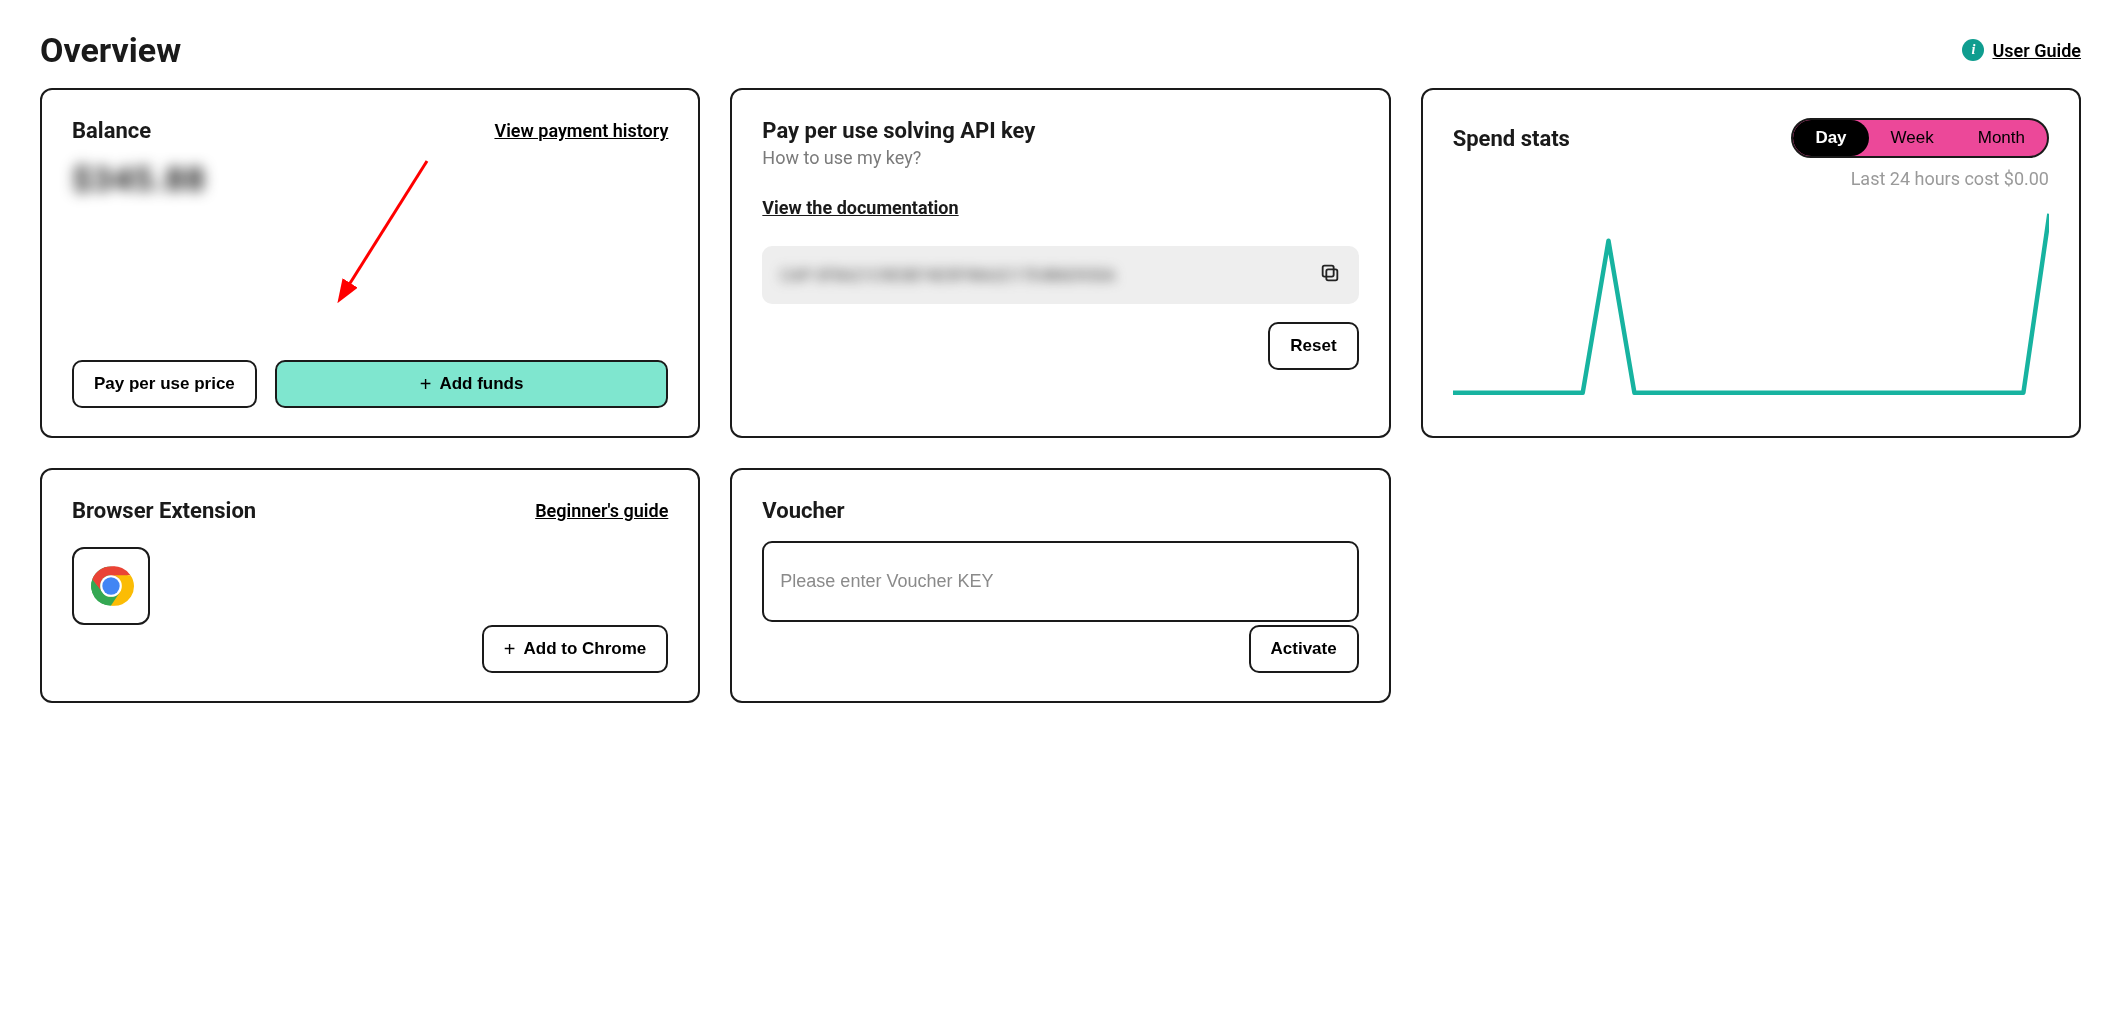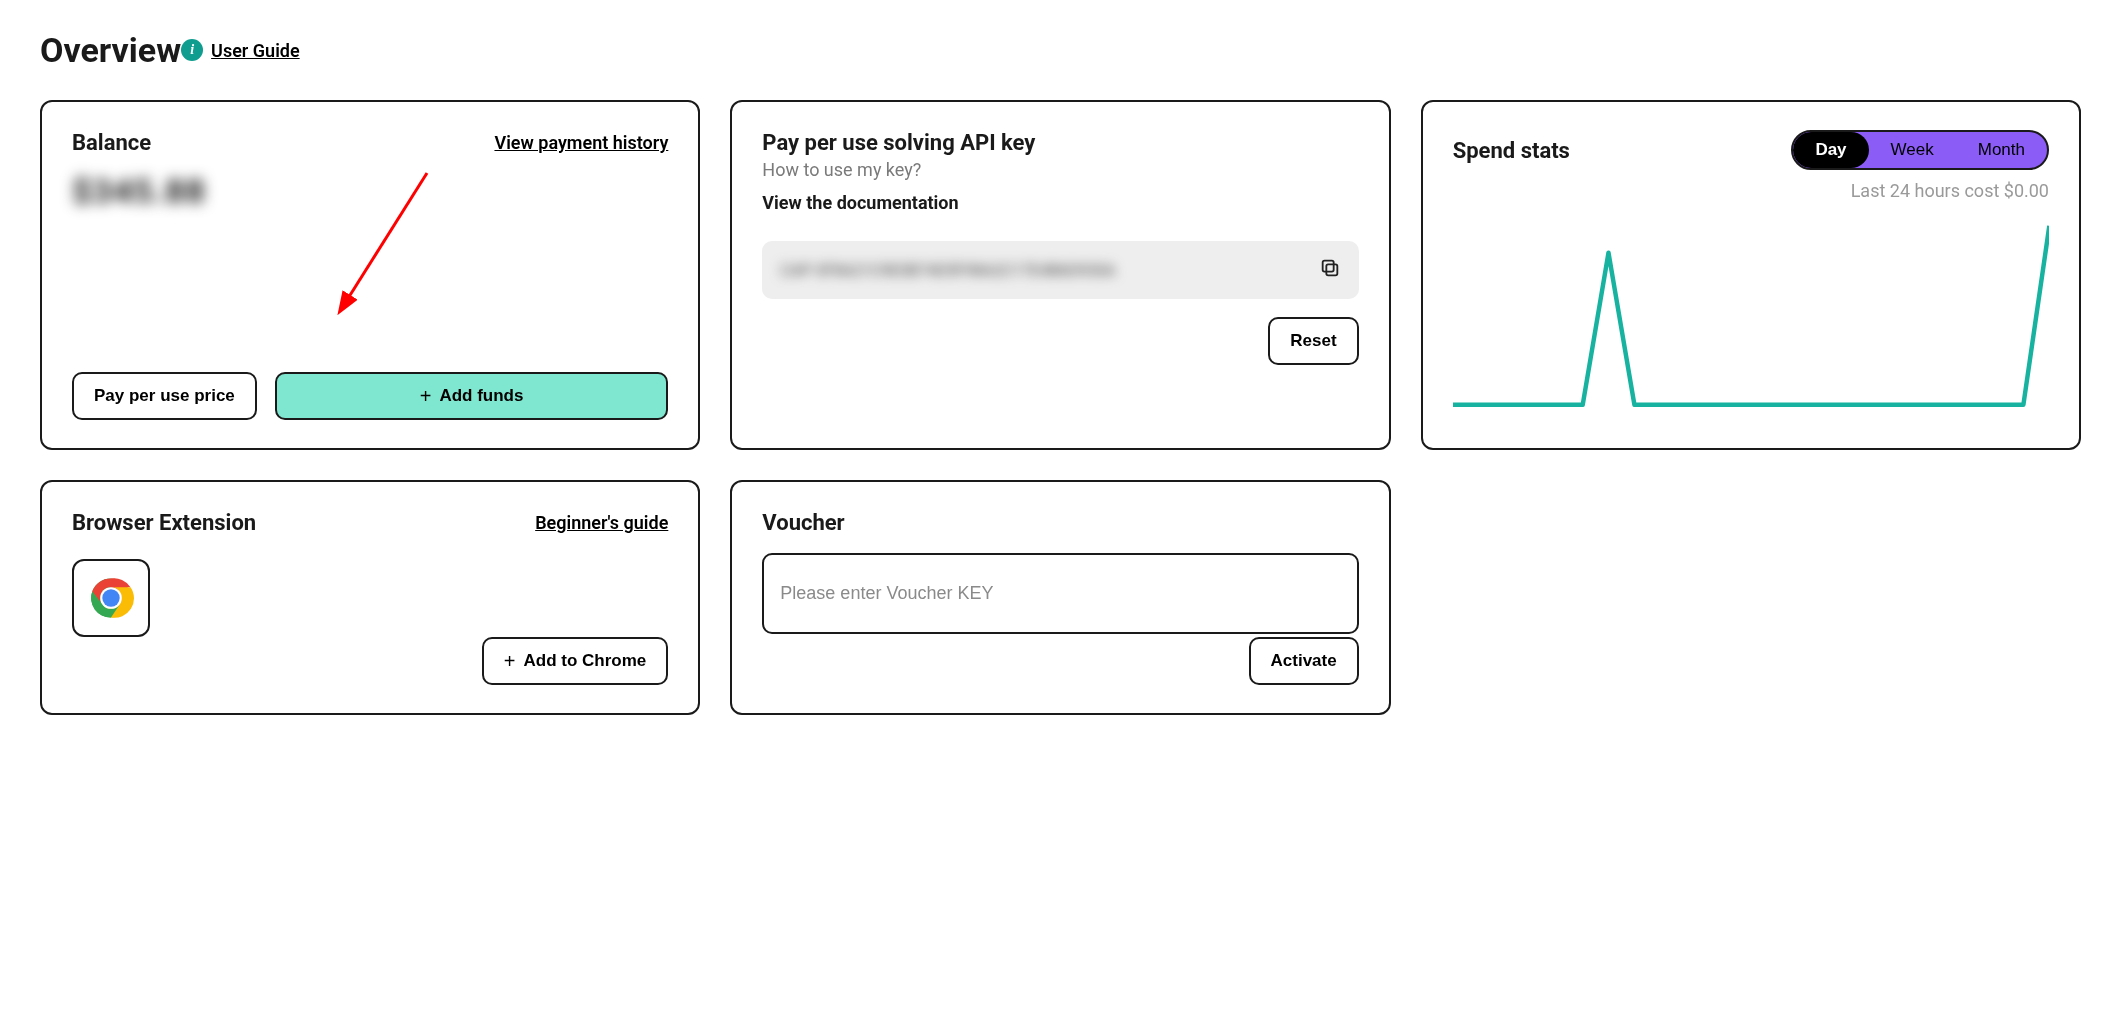--- a/index.html
+++ b/index.html
@@ -4,23 +4,23 @@
 <style>
   * { box-sizing: border-box; margin: 0; padding: 0; }
   body {
     font-family: -apple-system, BlinkMacSystemFont, "Segoe UI", Roboto, "Helvetica Neue", Arial, sans-serif;
     background: #fff;
     color: #1a1a1a;
     padding: 30px 40px;
   }
   .header {
     display: flex;
-    justify-content: flex-start;
-    align-items: center;
-    margin-bottom: 30px;
+    justify-content: space-between;
+    align-items: center;
+    margin-bottom: 18px;
   }
   .page-title {
     font-size: 34px;
     font-weight: 700;
   }
   .user-guide {
     display: flex;
     align-items: center;
     gap: 8px;
     font-size: 18px;
@@ -116,23 +116,24 @@
   .plus-icon {
     font-size: 20px;
     line-height: 1;
     font-weight: 400;
   }
   .api-help {
     margin-top: 4px;
   }
   .doc-link {
     display: inline-block;
-    margin-top: 12px;
-    font-size: 18px;
-    font-weight: 700;
+    margin-top: 29px;
+    font-size: 18px;
+    font-weight: 700;
+    text-decoration: underline;
     cursor: pointer;
   }
   .api-box {
     margin-top: 28px;
     background: #eeeeee;
     border-radius: 10px;
     padding: 16px 18px;
     display: flex;
     align-items: center;
     gap: 12px;
@@ -153,21 +154,21 @@
   .reset-wrap {
     margin-top: 18px;
     display: flex;
   }
   
   .toggle-group {
     display: flex;
     border: 2px solid #1a1a1a;
     border-radius: 999px;
     overflow: hidden;
-    background: #8b5cf6;
+    background: #ec4899;
   }
   .toggle-btn {
     padding: 8px 22px;
     font-size: 17px;
     font-weight: 400;
     border: none;
     background: transparent;
     cursor: pointer;
   }
   .toggle-btn.active {

